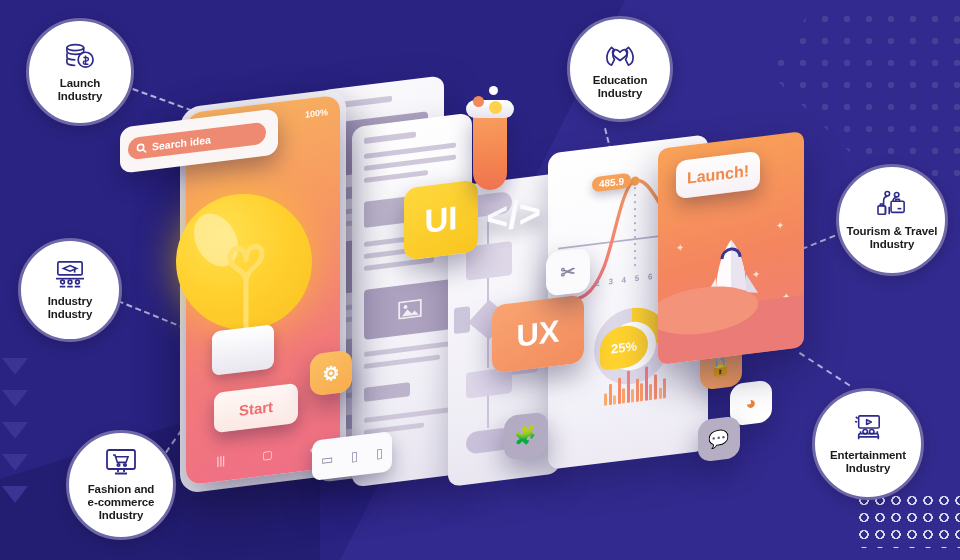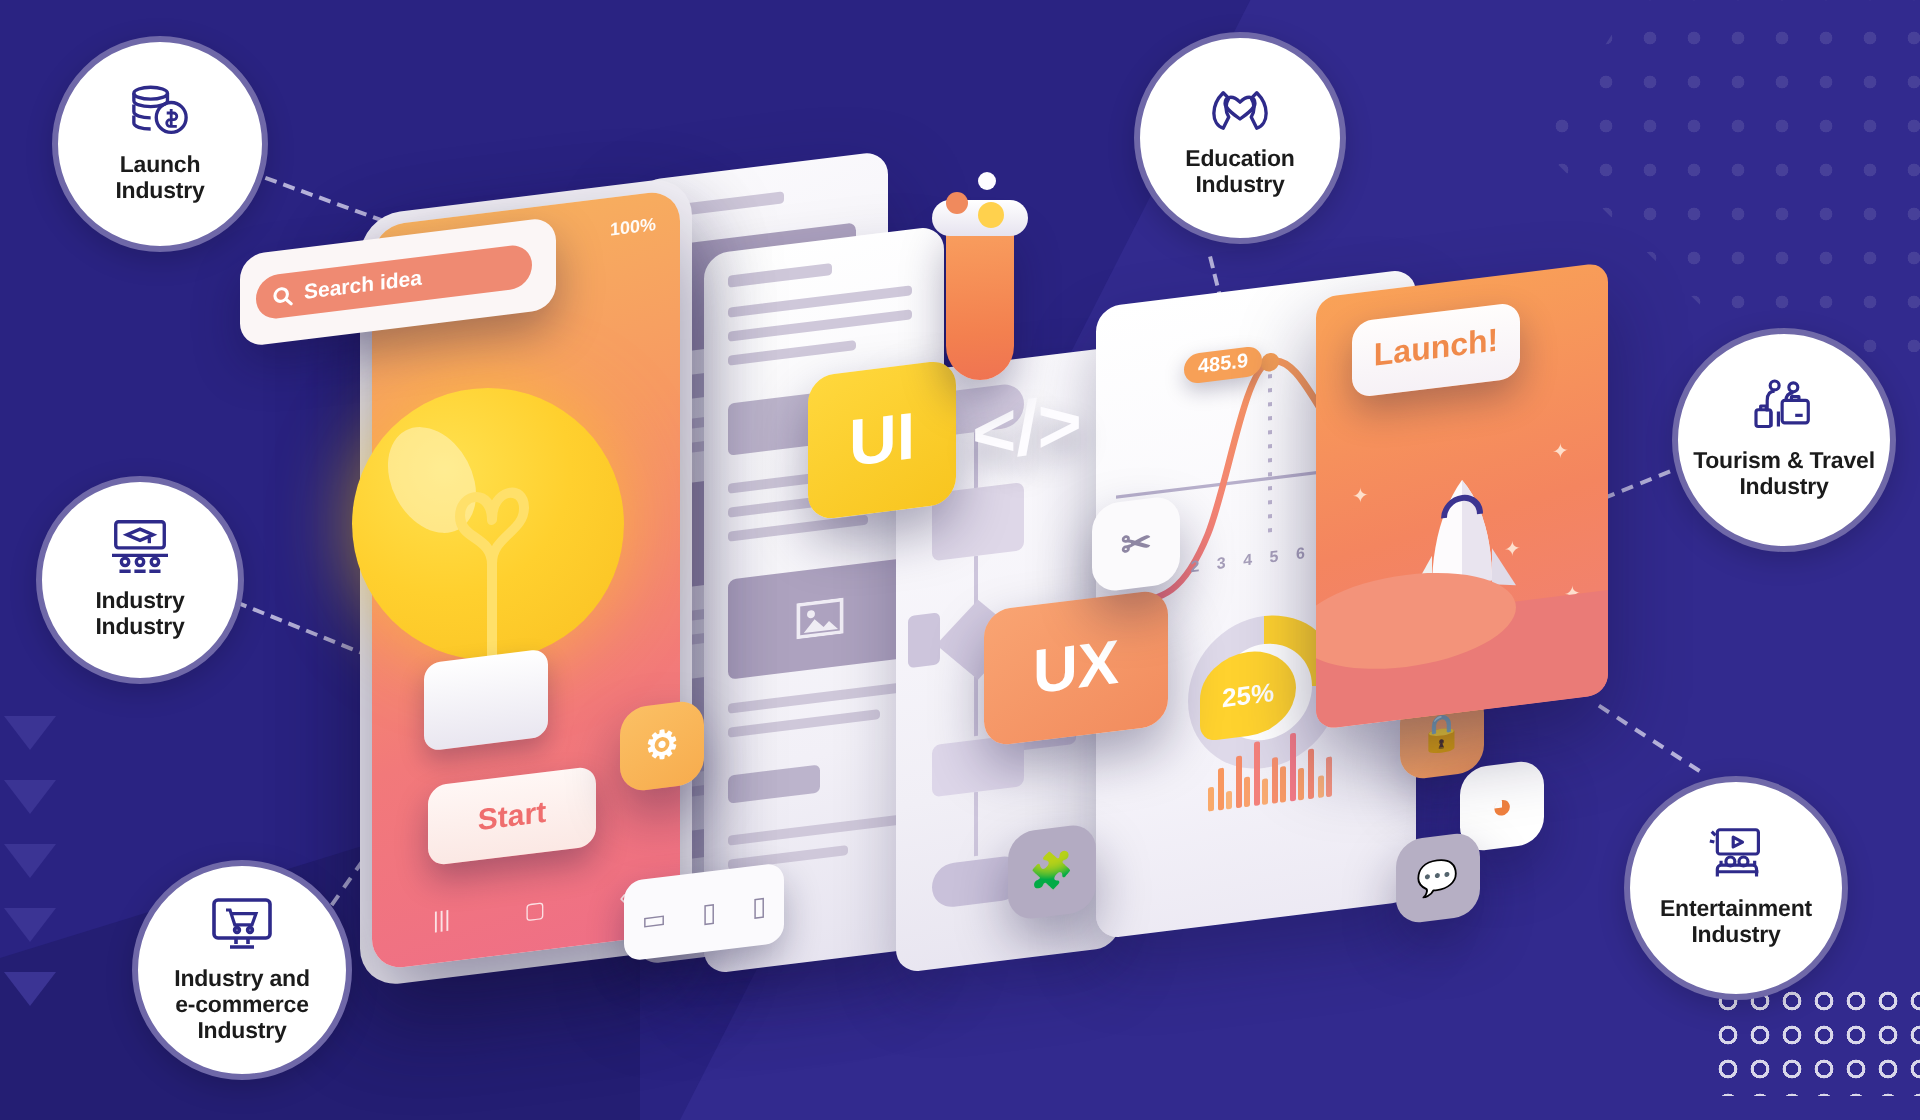--- a/index.html
+++ b/index.html
@@ -482,21 +482,21 @@
       <svg width="32" height="28" viewBox="0 0 32 28">
         <g fill="none" stroke="#2e2a8a" stroke-width="1.8">
           <rect x="2" y="2" width="28" height="19" rx="2"></rect>
           <path d="M13 21 v3 M19 21 v3 M10 25.5 h12"></path>
           <path d="M8 7 h2 l2.4 7.4 h8.6 l2-5.6 H11" stroke-width="1.6"></path>
           <circle cx="13.5" cy="17" r="1.2"></circle>
             <circle cx="20" cy="17" r="1.2"></circle>
         </g>
       </svg>
     </span>
-    <span class="blabel">Industry and</span>
+    <span class="blabel">Fashion and</span>
     <span class="blabel">e-commerce</span>
     <span class="blabel">Industry</span>
   </div>
 
   <div class="badge" style="left:567px;top:16px;width:106px;height:106px;">
     <span class="bicon">
       <svg width="34" height="28" viewBox="0 0 36 30">
         <g fill="none" stroke="#2e2a8a" stroke-width="1.8" stroke-linejoin="round">
           <path d="M18 14 C14 10 10 11 10 14.6 C10 17.6 14 20 18 23 C22 20 26 17.6 26 14.6 C26 11 22 10 18 14Z"></path>
           <path d="M9 9 C6 12 4 16 4 20 C4 24 6 27 9 28 L12 22 C10 19 10 15 12 12Z"></path>

